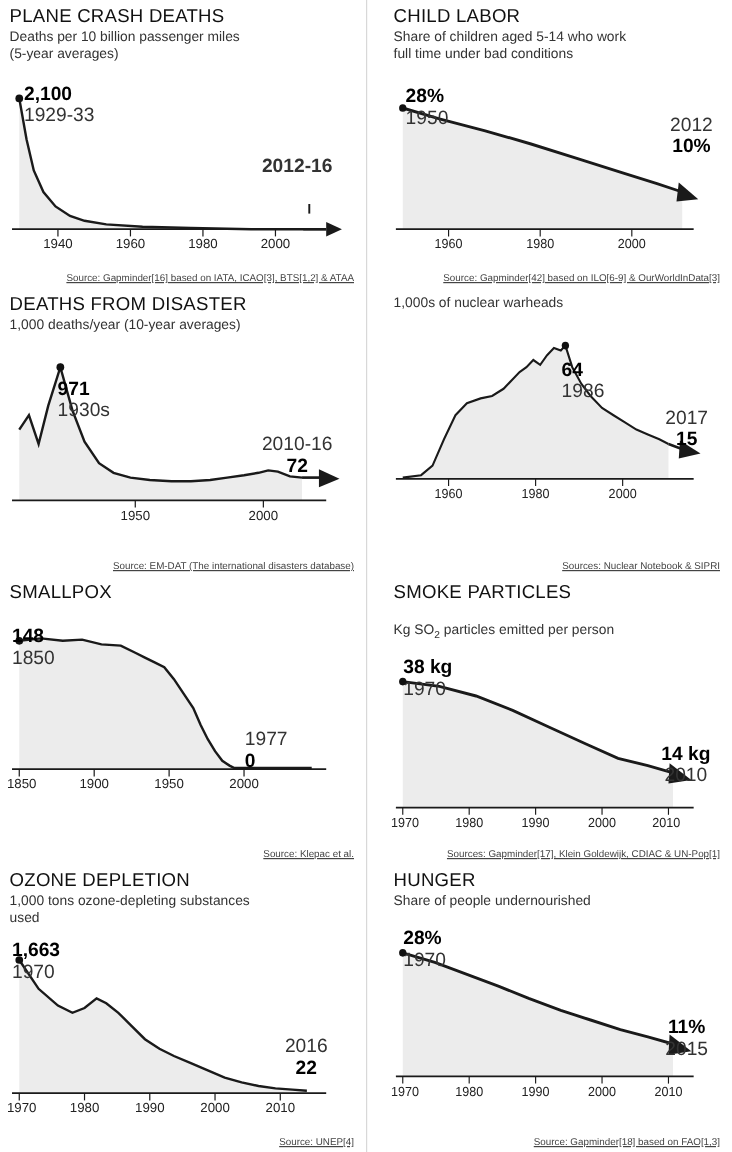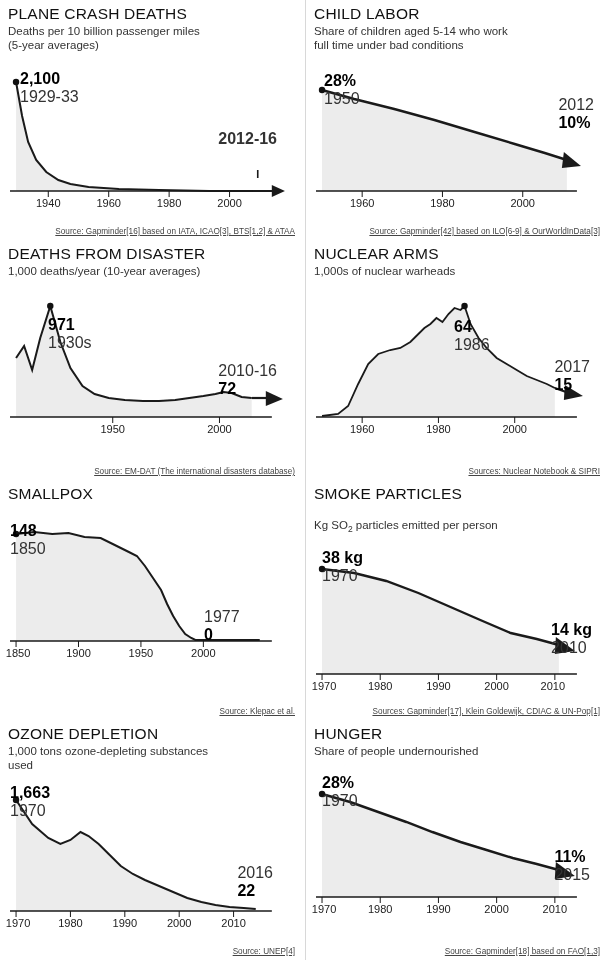--- a/index.html
+++ b/index.html
@@ -27,21 +27,21 @@
     width: 610px;
     height: 772px;
   }
   .panel {
     position: relative;
     box-sizing: border-box;
     padding: 6px 10px 4px 8px;
     overflow: hidden;
   }
   .panel.right {
-    padding-left: 8px;
+    padding-left: 22px;
     border-left: 1px solid #d8d8d8;
   }
   .panel-title {
     font-size: 15.5px;
     letter-spacing: 0.2px;
     font-weight: 400;
     margin: 0 0 2px 0;
     line-height: 1.05;
     color: #111;
   }
@@ -87,21 +87,21 @@
     display: block;
     white-space: nowrap;
   }
   .ann .small {
     font-size: 16px;
     color: #333;
     display: block;
     white-space: nowrap;
   }
   .ann.right-al {
-    text-align: left;
+    text-align: center;
   }
   sub.sub2 { font-size: 8.5px; }
 </style>
 </head>
 <body>
 
 <div class="sheet">
   <div class="grid">
 
     <div class="panel">
@@ -189,21 +189,20 @@
         </div>
         <div class="ann right-al" style="right:18px; top:82px;">
           <span class="small">2010-16</span>
           <span class="big">72</span>
         </div>
       </div>
       <div class="source">Source: EM-DAT (The international disasters database)</div>
     </div>
 
     <div class="panel right">
-      <h2 class="panel-title">NUCLEAR ARMS</h2>
       <p class="panel-sub">1,000s of nuclear warheads</p>
       <div class="chart-wrap">
         <svg class="chart" viewBox="0 0 285 152" preserveAspectRatio="none">
           <path d="M8,136 L24,134 L34,126 L44,104 L54,84 L64,74 L76,70 L86,68 L96,62 L104,54 L110,48 L116,44 L122,38 L128,42 L134,34 L140,28 L146,30 L150,26 L156,44 L164,58 L172,68 L182,78 L192,84 L202,90 L212,96 L222,100 L232,104 L240,108 L240,137 L8,137 Z" fill="#ececec" stroke="none"></path>
           <path d="M8,136 L24,134 L34,126 L44,104 L54,84 L64,74 L76,70 L86,68 L96,62 L104,54 L110,48 L116,44 L122,38 L128,42 L134,34 L140,28 L146,30 L150,26 L156,44 L164,58 L172,68 L182,78 L192,84 L202,90 L212,96 L222,100 L232,104 L240,108" fill="none" stroke="#1a1a1a" stroke-width="1.8"></path>
           <circle cx="150" cy="26" r="3.2" fill="#111"></circle>
           <line x1="240" y1="108" x2="254" y2="113" stroke="#1a1a1a" stroke-width="2.2"></line>
           <polygon points="250,105 268,116 249,120" fill="#1a1a1a"></polygon>
           <line x1="2" y1="137" x2="262" y2="137" stroke="#1a1a1a" stroke-width="1.4"></line>
           <line x1="48" y1="137" x2="48" y2="143" stroke="#1a1a1a" stroke-width="1"></line>

